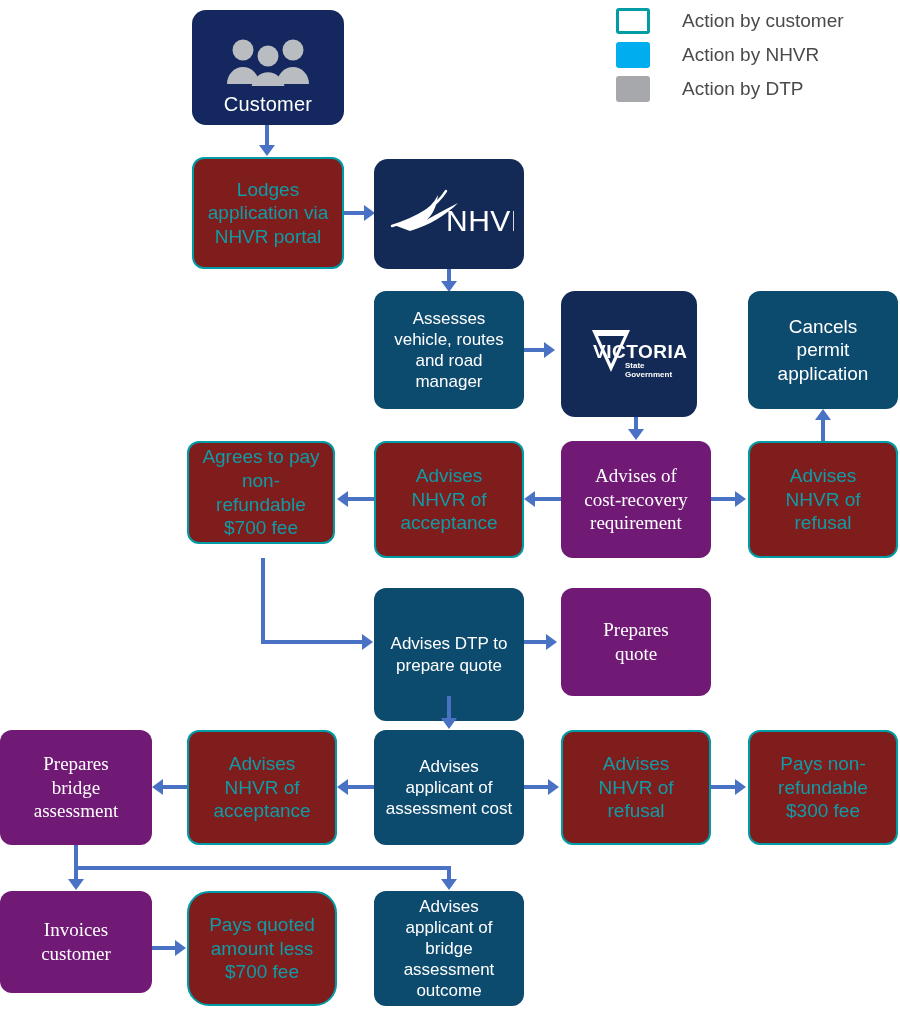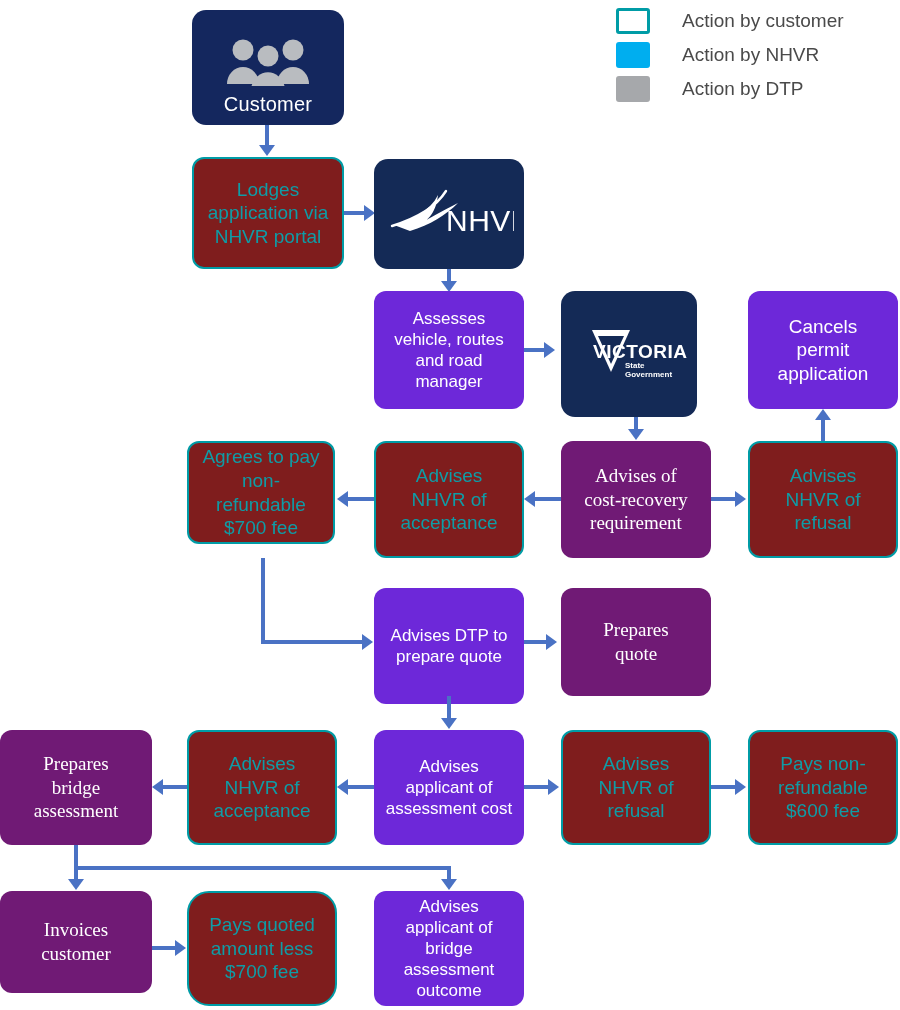--- a/index.html
+++ b/index.html
@@ -41,21 +41,21 @@
     background: #142a56;
     border: none;
     border-radius: 14px;
   }
   .node.white {
     background: #7f1d1d;
     border: 2.5px solid #009CA6;
     color: #0F9CA6;
   }
   .node.blue {
-    background: #6d28d9;
+    background: #0c4a6e;
     border: none;
     color: #ffffff;
   }
   .node.grey {
     background: #701a75;
     border: none;
     color: #ffffff;
     font-family: Liberation Serif, serif;
   }
   
@@ -235,21 +235,21 @@
   <div class="conn" style="left:348px; top:497px; width:26px; height:4px;"></div>
   <div class="arrowhead arrow-left" style="left:337px; top:491px;"></div>
 
   <div class="conn" style="left:711px; top:497px; width:26px; height:4px;"></div>
   <div class="arrowhead arrow-right" style="left:735px; top:491px;"></div>
 
   <div class="conn" style="left:261px; top:558px; width:4px; height:86px;"></div>
   <div class="conn" style="left:261px; top:640px; width:102px; height:4px;"></div>
   <div class="arrowhead arrow-right" style="left:362px; top:634px;"></div>
 
-  <div class="node blue" style="left:374px; top:588px; width:150px; height:116px; font-size:17px;">Advises DTP to
+  <div class="node blue" style="left:374px; top:588px; width:150px; height:133px; font-size:17px;">Advises DTP to
 prepare quote</div>
 
   <div class="node grey" style="left:561px; top:588px; width:150px; height:108px; font-size:19px;">Prepares
 quote</div>
 
   <div class="conn" style="left:524px; top:640px; width:24px; height:4px;"></div>
   <div class="arrowhead arrow-right" style="left:546px; top:634px;"></div>
 
   <div class="conn" style="left:447px; top:696px; width:4px; height:24px;"></div>
   <div class="arrowhead arrow-down" style="left:441px; top:718px;"></div>
@@ -265,21 +265,21 @@
   <div class="node blue" style="left:374px; top:730px; width:150px; height:115px; font-size:17px;">Advises
 applicant of
 assessment cost</div>
 
   <div class="node white" style="left:561px; top:730px; width:150px; height:115px; font-size:19px;">Advises
 NHVR of
 refusal</div>
 
   <div class="node white" style="left:748px; top:730px; width:150px; height:115px; font-size:19px;">Pays non-
 refundable
-$600 fee</div>
+$300 fee</div>
 
   <div class="conn" style="left:348px; top:785px; width:26px; height:4px;"></div>
   <div class="arrowhead arrow-left" style="left:337px; top:779px;"></div>
 
   <div class="conn" style="left:163px; top:785px; width:24px; height:4px;"></div>
   <div class="arrowhead arrow-left" style="left:152px; top:779px;"></div>
 
   <div class="conn" style="left:524px; top:785px; width:26px; height:4px;"></div>
   <div class="arrowhead arrow-right" style="left:548px; top:779px;"></div>
 

